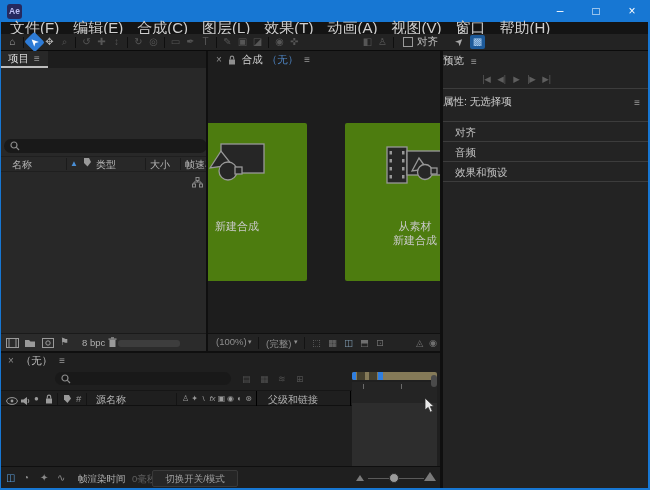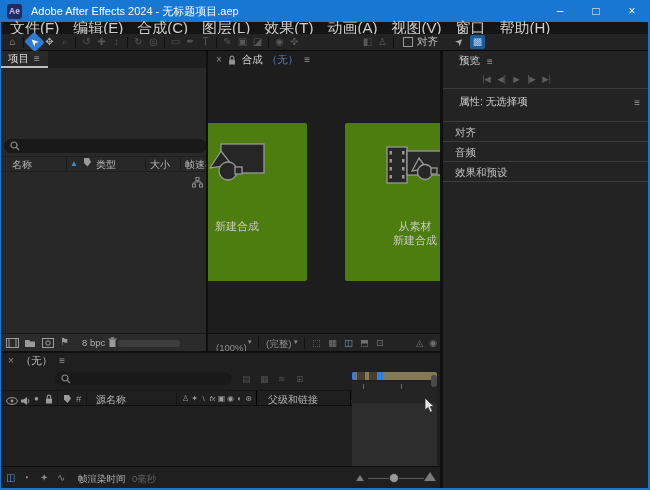--- a/index.html
+++ b/index.html
@@ -36,42 +36,41 @@
   .ptab.active{background:#282828;border-bottom:2px solid #bdbdbd;color:#d9d9d9;}
   .ptab.inactive{color:#8f8f8f;}
   .colsep{position:absolute;top:1px;width:1px;height:12px;background:#1b1b1b;}
   
   #comp{left:208px;top:51px;width:232px;height:300px;background:#1d1d1d;}
   #comp-content{position:absolute;left:0;top:17px;width:232px;height:265px;overflow:hidden;background:#1d1d1d;}
   .tile{position:absolute;top:55px;width:140px;height:158px;background:#4d7c0f;border-radius:2px;}
   .tile-label{position:absolute;top:96px;left:0;width:100%;text-align:center;color:#c9c9c9;font-size:11px;line-height:14px;}
   
   #sidebar{left:443px;top:51px;width:207px;height:437px;background:#232323;}
-  .side-row{position:absolute;left:0;width:207px;display:flex;align-items:center;padding-left:16px;box-sizing:border-box;}
+  .side-row{position:absolute;left:0;width:207px;display:flex;align-items:center;padding-left:0;box-sizing:border-box;}
   .side-sec{position:absolute;left:0;width:207px;height:20px;line-height:20px;padding-left:12px;box-sizing:border-box;
             border-bottom:1px solid #3c3c3c;color:#c0c0c0;font-size:10.5px;}
   .transport{color:#5e5e5e;font-size:8.5px;width:13px;text-align:center;flex:none;}
   
   #timeline{left:0;top:353px;width:440px;height:135px;background:#1f1f1f;}
   .sw{color:#9a9a9a;font-size:8px;width:9px;text-align:center;flex:none;}
   .vline{position:absolute;width:1px;background:#141414;}
   .tick{position:absolute;width:1px;height:5px;background:#6a6a6a;}
   .tri{width:0;height:0;border-left:4px solid transparent;border-right:4px solid transparent;border-bottom:6px solid #7a7a7a;}
   .tri.big{border-left:6px solid transparent;border-right:6px solid transparent;border-bottom:9px solid #7a7a7a;}
   
   .winborder{background:#1777d3;z-index:50;}
 </style>
 </head>
 <body>
 
 <div id="app">
 
   <div id="titlebar" class="abs">
     <div id="appbadge">Ae</div>
-    <div id="wintitle">Adobe After Effects 2024 - 无标题项目.aep</div>
     <div id="wincontrols">
       <div class="winbtn">–</div>
       <div class="winbtn">□</div>
       <div class="winbtn">×</div>
     </div>
   </div>
 
   <div id="menubar" class="abs">
     <span class="menu-item">文件(F)</span>
     <span class="menu-item">编辑(E)</span>
@@ -240,21 +239,21 @@
           </svg>
         </span>
         <div class="tile-label">
           <div>从素材</div>
           <div>新建合成</div>
         </div>
       </div>
     </div>
 
     <div class="abs" style="left:0;top:282px;width:232px;height:18px;background:#232323;border-top:1px solid #101010;font-size:9.5px;color:#8f8f8f;">
-      <span class="abs" style="left:8px;top:8px;text-align:right;">(100%)</span>
+      <span class="abs" style="left:8px;top:2px;text-align:right;">(100%)</span>
       <span class="abs" style="left:40px;top:4px;font-size:7px;">▾</span>
       <span class="abs" style="left:50px;top:3px;width:1px;height:12px;background:#131313;"></span>
       <span class="abs" style="left:58px;top:4px;">(完整)</span>
       <span class="abs" style="left:86px;top:4px;font-size:7px;">▾</span>
       <span class="abs" style="left:96px;top:3px;width:1px;height:12px;background:#131313;"></span>
       <span class="abs" style="left:104px;top:3px;color:#6f6f6f;">⬚</span>
       <span class="abs" style="left:120px;top:3px;color:#6f6f6f;">▦</span>
       <span class="abs" style="left:136px;top:3px;color:#7c97ac;">◫</span>
       <span class="abs" style="left:152px;top:3px;color:#6f6f6f;">⬒</span>
       <span class="abs" style="left:168px;top:3px;color:#6f6f6f;">⊡</span>
@@ -375,20 +374,21 @@
         </svg>
     </span>
 
     <div class="abs" style="left:0;top:113px;width:440px;height:22px;border-top:1px solid #0f0f0f;box-sizing:border-box;">
       <span class="abs" style="left:6px;top:5px;color:#5b9bd5;font-size:10px;">◫</span>
       <span class="abs" style="left:23px;top:5px;color:#8a8a8a;font-size:10px;">◔</span>
       <span class="abs" style="left:40px;top:5px;color:#8a8a8a;font-size:10px;">✦</span>
       <span class="abs" style="left:57px;top:5px;color:#8a8a8a;font-size:10px;">∿</span>
       <span class="abs" style="left:78px;top:6px;color:#b0b0b0;font-size:9.5px;">帧渲染时间</span>
       <span class="abs" style="left:132px;top:6px;color:#5f5f5f;font-size:9.5px;">0毫秒</span>
+      <span class="abs" style="left:152px;top:3px;width:84px;height:15px;background:#262626;border:1px solid #393939;border-radius:2px;color:#a0a0a0;font-size:9.5px;text-align:center;line-height:15px;">切换开关/模式</span>
 
       <div class="abs" style="left:352px;top:0;width:85px;height:22px;">
         <span class="tri abs" style="left:4px;top:8px;"></span>
         <span class="abs" style="left:16px;top:11px;width:56px;height:1px;background:#5a5a5a;"></span>
         <span class="abs" style="left:37px;top:6px;width:10px;height:10px;background:#9a9a9a;border:1px solid #2a2a2a;border-radius:50%;box-sizing:border-box;"></span>
         <span class="tri big abs" style="left:72px;top:5px;"></span>
       </div>
     </div>
   </div>
 

